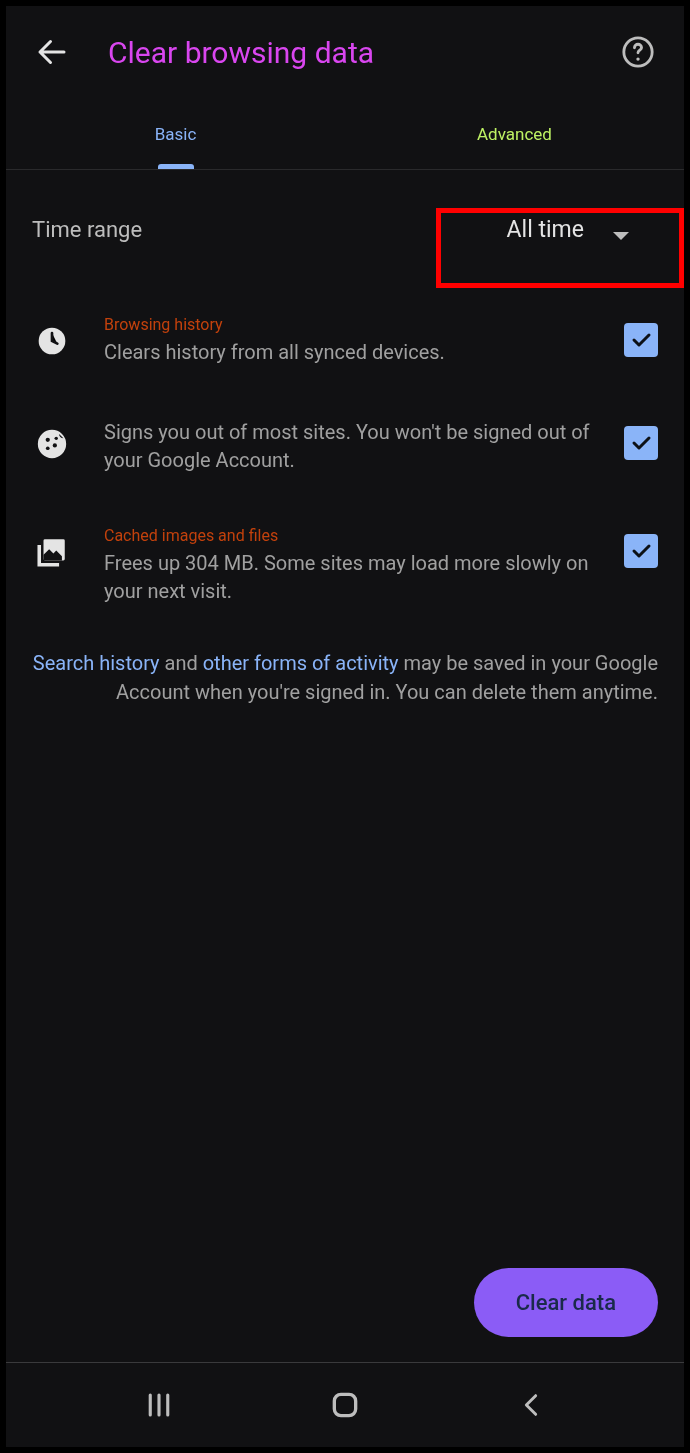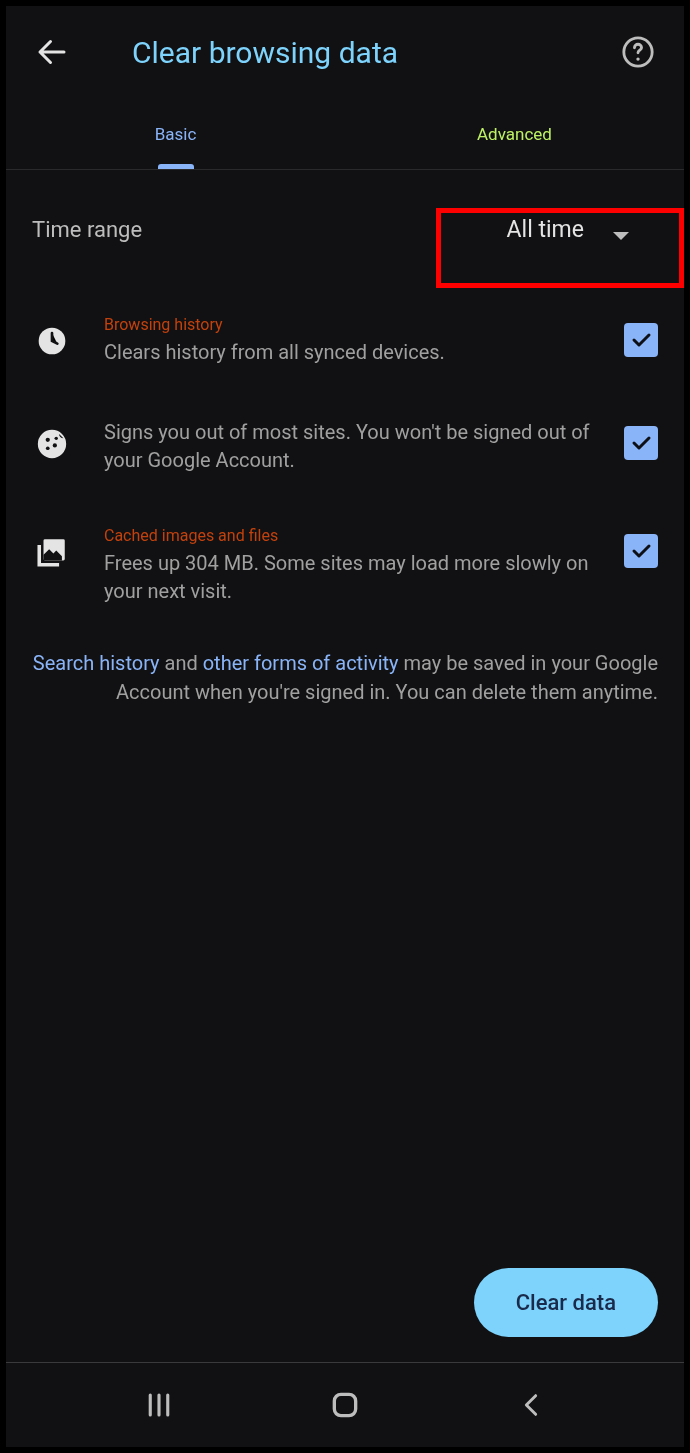--- a/index.html
+++ b/index.html
@@ -28,22 +28,21 @@
   }
   .back-btn {
     width: 48px; height: 48px;
     display: flex; align-items: center; justify-content: center;
     cursor: pointer;
   }
   .header-title {
     flex: 1;
     font-size: 30px;
     font-weight: 400;
-    color: #7dd3fc;
-    margin-left: 24px;
+    color: #d946ef;
   }
   .help-btn {
     width: 48px; height: 48px;
     display: flex; align-items: center; justify-content: center;
     cursor: pointer;
   }
   
   .tabs {
     display: flex;
     height: 72px;
@@ -134,21 +133,21 @@
     color: #a0a0a0;
     line-height: 1.45;
     text-align: right;
   }
   .note .link { color: #8ab4f8; }
   
   .clear-btn {
     position: absolute;
     right: 26px;
     bottom: 110px;
-    background: #7dd3fc;
+    background: #8b5cf6;
     color: #1a2a4a;
     font-size: 22px;
     font-weight: 500;
     padding: 22px 42px;
     border-radius: 40px;
     cursor: pointer;
   }
   
   .divider-bottom {
     position: absolute;

